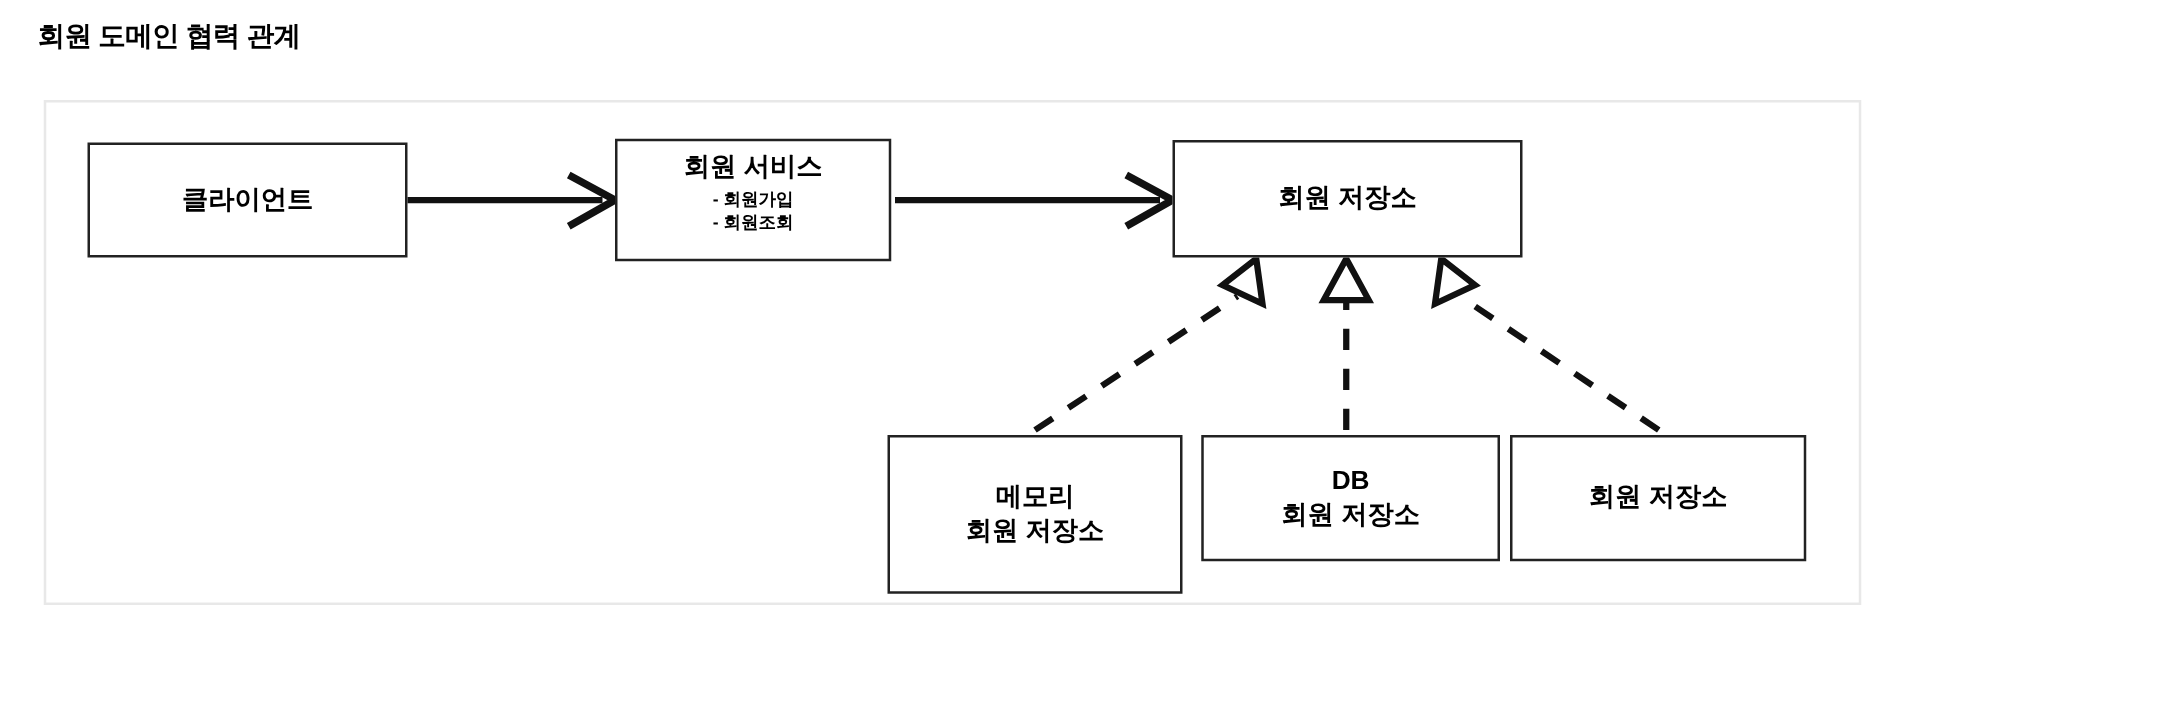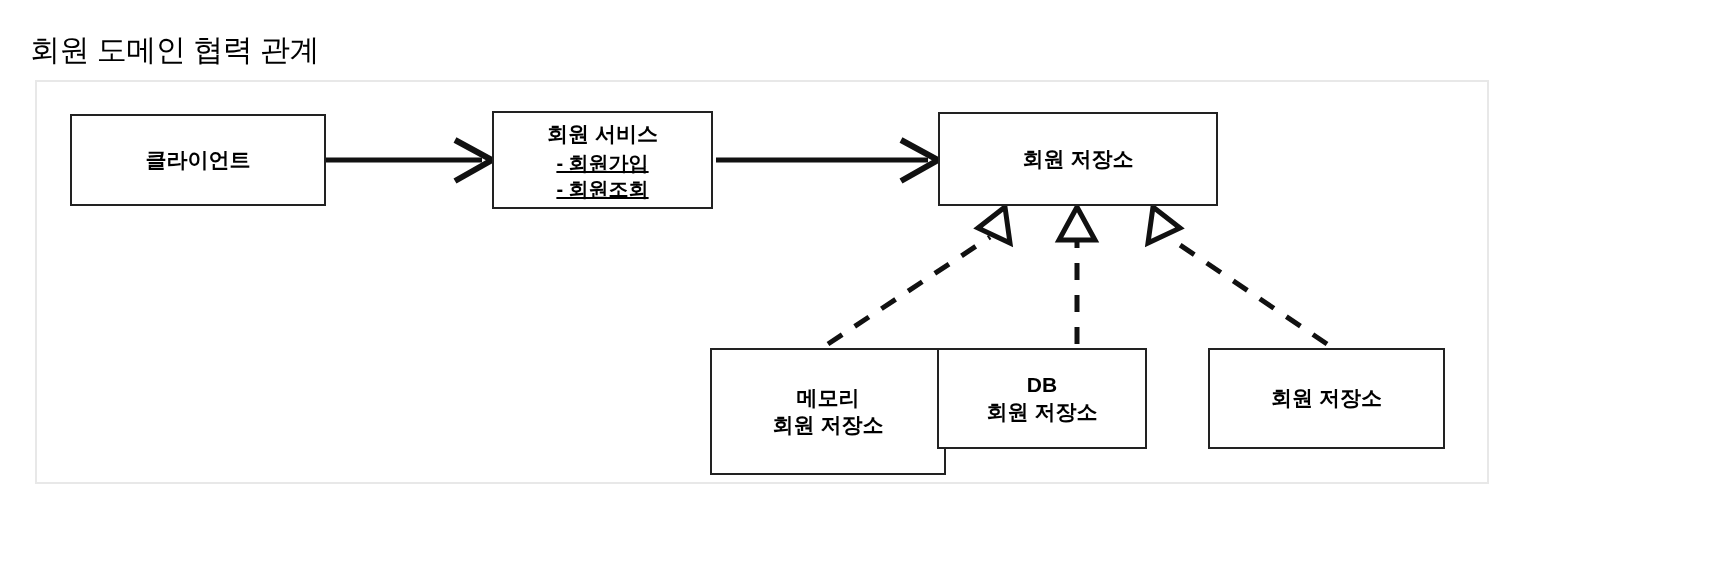--- a/index.html
+++ b/index.html
@@ -12,26 +12,25 @@
     height: 564px;
     font-family: "Liberation Sans", "DejaVu Sans", sans-serif;
     color: #000000;
     overflow: hidden;
     position: relative;
   }
   #page-title {
     position: absolute;
     left: 30px;
     top: 14px;
-    font-size: 30px;
-    font-weight: normal;
+    font-size: 22px;
+    font-weight: bold;
     letter-spacing: -0.5px;
     color: #000;
     white-space: nowrap;
-    margin-top: 16px;
   }
   #diagram-frame {
     position: absolute;
     left: 35px;
     top: 80px;
     width: 1454px;
     height: 404px;
     border: 2px solid #e8e8e8;
     background: #ffffff;
     box-sizing: border-box;
@@ -70,29 +69,28 @@
   .node-box.svc {
     justify-content: flex-start;
     padding-top: 8px;
   }
   .node-box.svc .node-title {
     margin-bottom: 2px;
   }
   .node-box.svc .op-line {
     font-weight: bold;
     white-space: nowrap;
-    font-size: 20px;
+    font-size: 14px;
     line-height: 1.32;
-    text-decoration: underline;
   }
   #box-client   { left: 70px;  top: 114px; width: 256px; height: 92px; }
   #box-service  { left: 492px; top: 111px; width: 221px; height: 98px; }
   #box-repo     { left: 938px; top: 112px; width: 280px; height: 94px; }
   #box-memory   { left: 710px;  top: 348px; width: 236px; height: 127px; }
-  #box-db       { left: 937px;  top: 348px; width: 210px; height: 101px; }
+  #box-db       { left: 961px;  top: 348px; width: 239px; height: 101px; }
   #box-external { left: 1208px; top: 348px; width: 237px; height: 101px; }
 </style>
 </head>
 <body>
 
 <div id="page-title">회원 도메인 협력 관계</div>
 
 <div id="diagram-frame"></div>
 
 <svg id="diagram-canvas" viewBox="0 0 1732 564" xmlns="http://www.w3.org/2000/svg">

